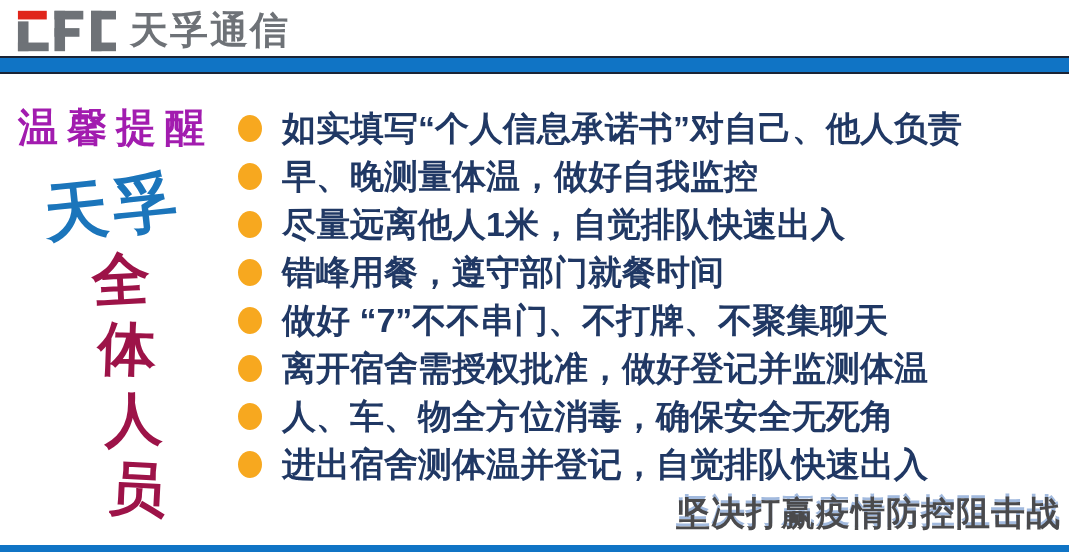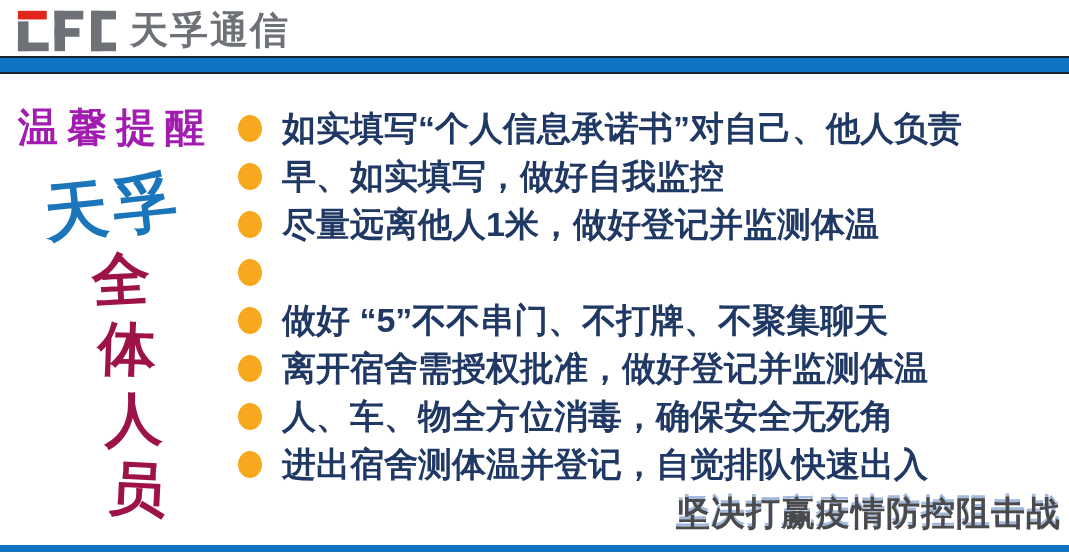--- a/index.html
+++ b/index.html
@@ -154,32 +154,33 @@
     <span class="vc3">员</span>
   </div>
 
   <div class="bullets">
     <div class="bullet-row">
       <span class="bullet-dot"></span>
       <span class="bullet-text">如实填写“个人信息承诺书”对自己、他人负责</span>
     </div>
     <div class="bullet-row">
       <span class="bullet-dot"></span>
-      <span class="bullet-text">早、如实填写，做好自我监控</span>
+      <span class="bullet-text">早、晚测量体温，做好自我监控</span>
     </div>
     <div class="bullet-row">
       <span class="bullet-dot"></span>
-      <span class="bullet-text">尽量远离他人1米，做好登记并监测体温</span>
+      <span class="bullet-text">尽量远离他人1米，自觉排队快速出入</span>
     </div>
     <div class="bullet-row">
       <span class="bullet-dot"></span>
+      <span class="bullet-text">错峰用餐，遵守部门就餐时间</span>
     </div>
     <div class="bullet-row">
       <span class="bullet-dot"></span>
-      <span class="bullet-text">做好 “5”不不串门、不打牌、不聚集聊天</span>
+      <span class="bullet-text">做好 “7”不不串门、不打牌、不聚集聊天</span>
     </div>
     <div class="bullet-row">
       <span class="bullet-dot"></span>
       <span class="bullet-text">离开宿舍需授权批准，做好登记并监测体温</span>
     </div>
     <div class="bullet-row">
       <span class="bullet-dot"></span>
       <span class="bullet-text">人、车、物全方位消毒，确保安全无死角</span>
     </div>
     <div class="bullet-row">

